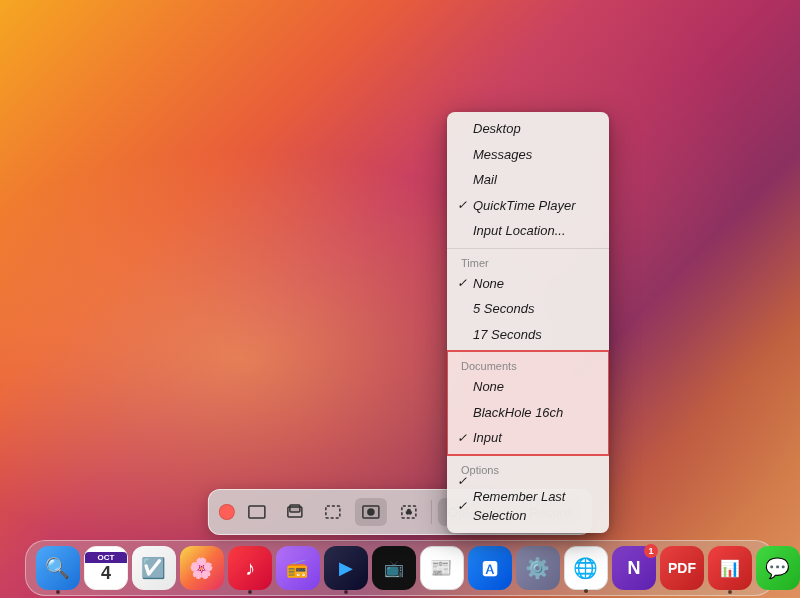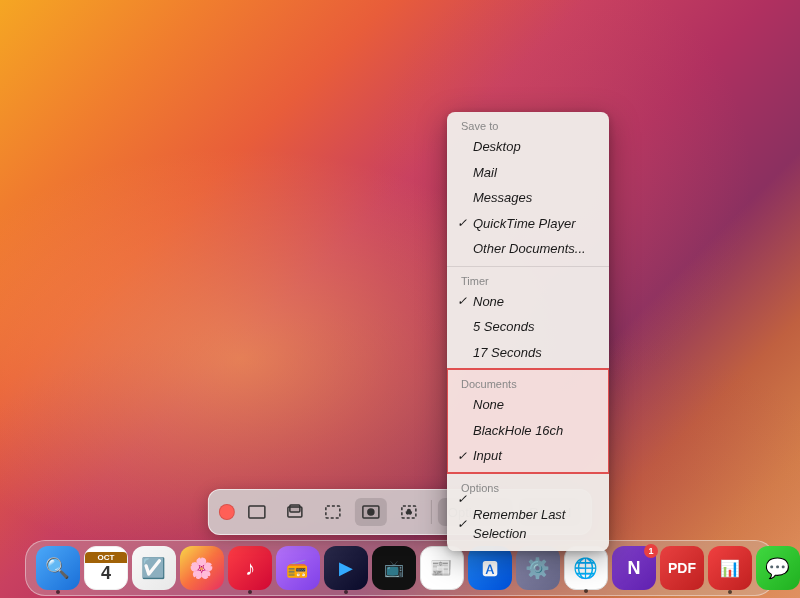--- a/index.html
+++ b/index.html
@@ -207,21 +207,21 @@
     
     .dock-finder { background: linear-gradient(135deg, #4ba8f8, #1a6fd8); }
     .dock-calendar { background: #fff; border: 1px solid #ddd; }
     .dock-photos { background: linear-gradient(135deg, #f8d748, #f87040, #e83060); }
     .dock-music { background: linear-gradient(135deg, #fc3c44, #d00834); }
     .dock-podcasts { background: linear-gradient(135deg, #b472f8, #8040e8); }
     .dock-appletv { background: #111; }
     .dock-appstore { background: linear-gradient(135deg, #1f87f8, #0050d8); }
     .dock-syspref { background: linear-gradient(135deg, #8888aa, #666688); }
     .dock-onenote { background: linear-gradient(135deg, #8040c8, #6020b0); }
-    .dock-pdf { background: linear-gradient(135deg, #e84040, #c02020); border-radius: 10px; }
+    .dock-pdf { background: linear-gradient(135deg, #e84040, #c02020); }
 
     .dock-app-dot {
       position: absolute;
       bottom: -4px;
       left: 50%;
       transform: translateX(-50%);
       width: 4px;
       height: 4px;
       background: rgba(0,0,0,0.6);
       border-radius: 50%;
@@ -244,36 +244,35 @@
     }
   </style>
 </head>
 <body>
 
 <div class="wallpaper"></div>
 
 <div class="context-menu">
 
   <div class="menu-section">
-    <div class="menu-section-header">Save to</div>
     <div class="menu-item">
       <span>Desktop</span>
     </div>
     <div class="menu-item">
+      <span>Messages</span>
+    </div>
+    <div class="menu-item">
       <span>Mail</span>
-    </div>
-    <div class="menu-item">
-      <span>Messages</span>
     </div>
     <div class="menu-item">
       <span class="checkmark">✓</span>
       <span>QuickTime Player</span>
     </div>
     <div class="menu-item">
-      <span>Other Documents...</span>
+      <span>Input Location...</span>
     </div>
   </div>
 
   <div class="menu-section">
     <div class="menu-section-header">Timer</div>
     <div class="menu-item">
       <span class="checkmark">✓</span>
       <span>None</span>
     </div>
     <div class="menu-item">
@@ -360,21 +359,21 @@
 </div>
 
 <div class="system-dock">
 
   <div class="dock-app dock-finder">
     <span style="font-size:20px;">🔍</span>
     <div class="dock-app-dot"></div>
   </div>
 
   <div class="dock-app dock-calendar" style="font-size:9px; font-weight:bold; flex-direction:column; display:flex; align-items:center; justify-content:center; border:1px solid #eee;">
-    <div style="background:#a16207; color:white; width:100%; text-align:center; font-size:8px; border-radius:4px 4px 0 0; padding:1px 0;">OCT</div>
+    <div style="background:#4c1d95; color:white; width:100%; text-align:center; font-size:8px; border-radius:4px 4px 0 0; padding:1px 0;">OCT</div>
     <div style="font-size:18px; font-weight:bold; color:#333; line-height:1.2;">4</div>
   </div>
 
   <div class="dock-app" style="background: linear-gradient(135deg, #f8f8f8, #e8e8e8);">
     <span style="font-size:20px;">☑️</span>
   </div>
 
   <div class="dock-app dock-photos">
     <span style="font-size:20px;">🌸</span>
   </div>

